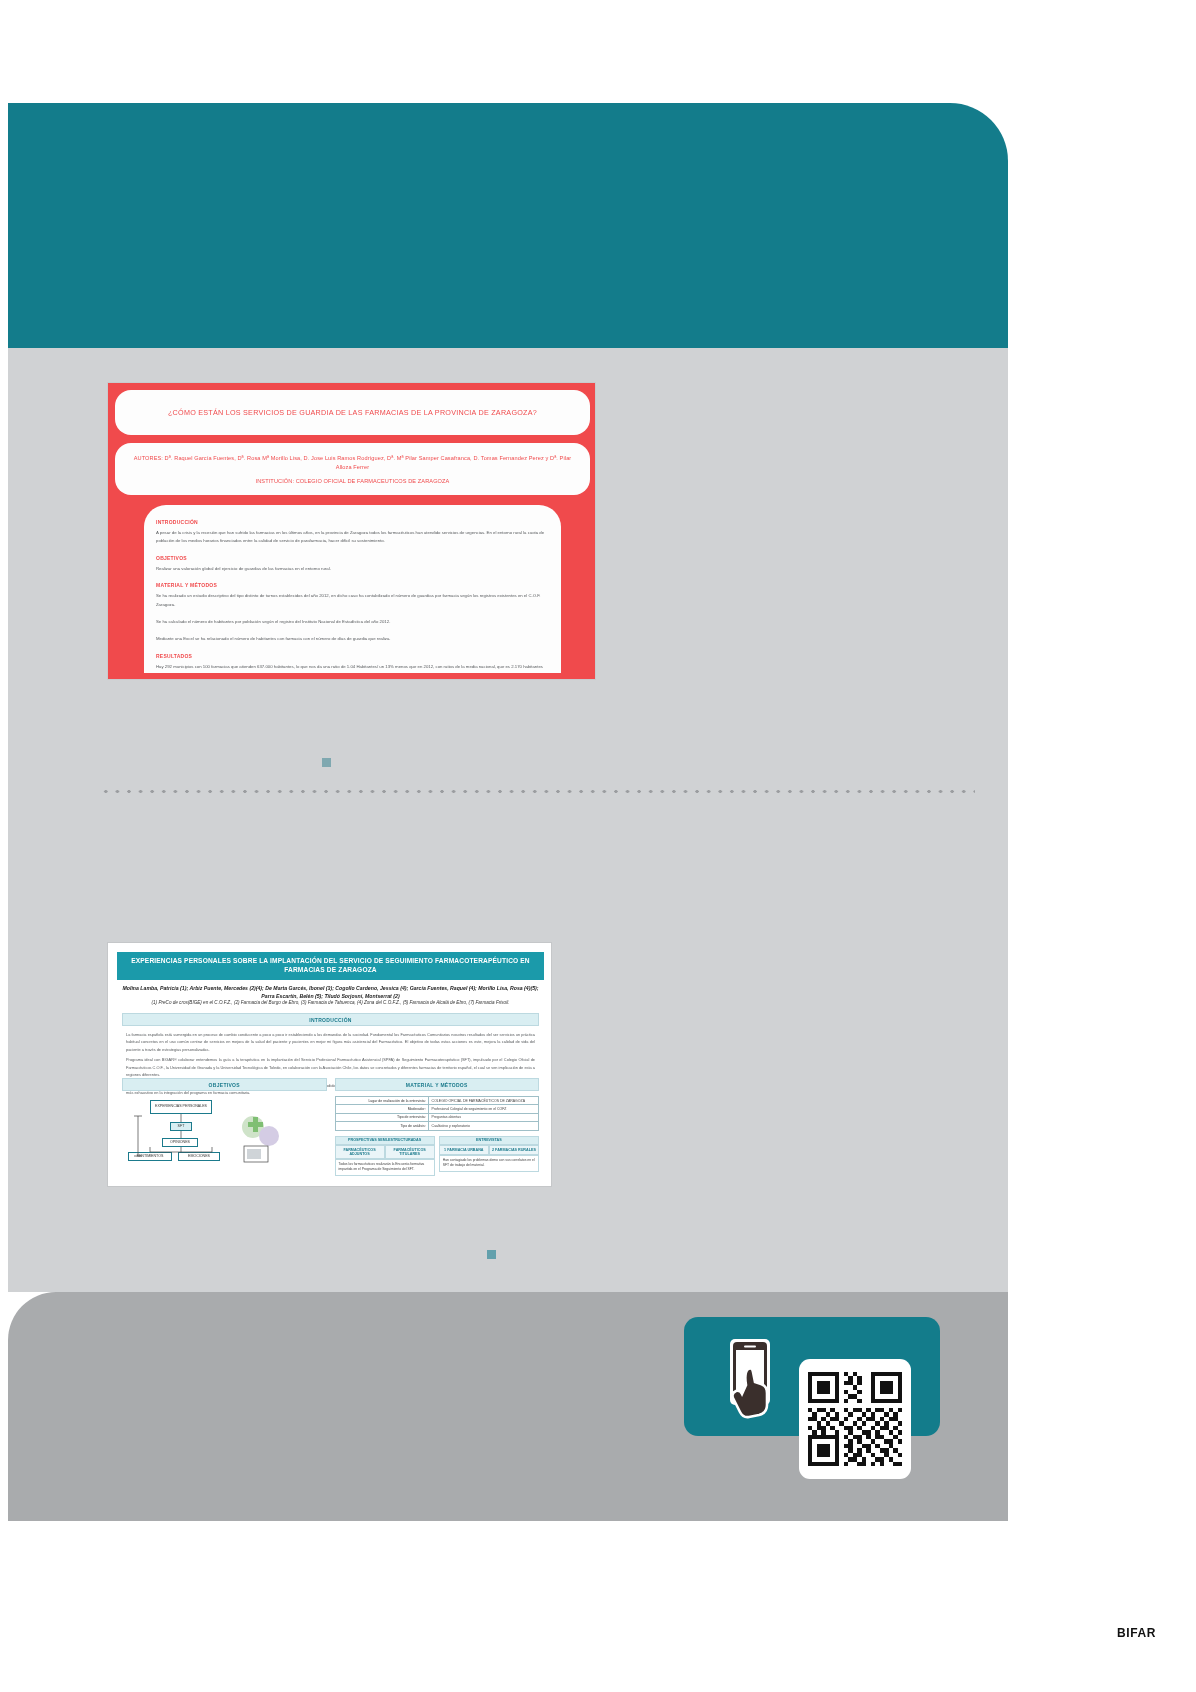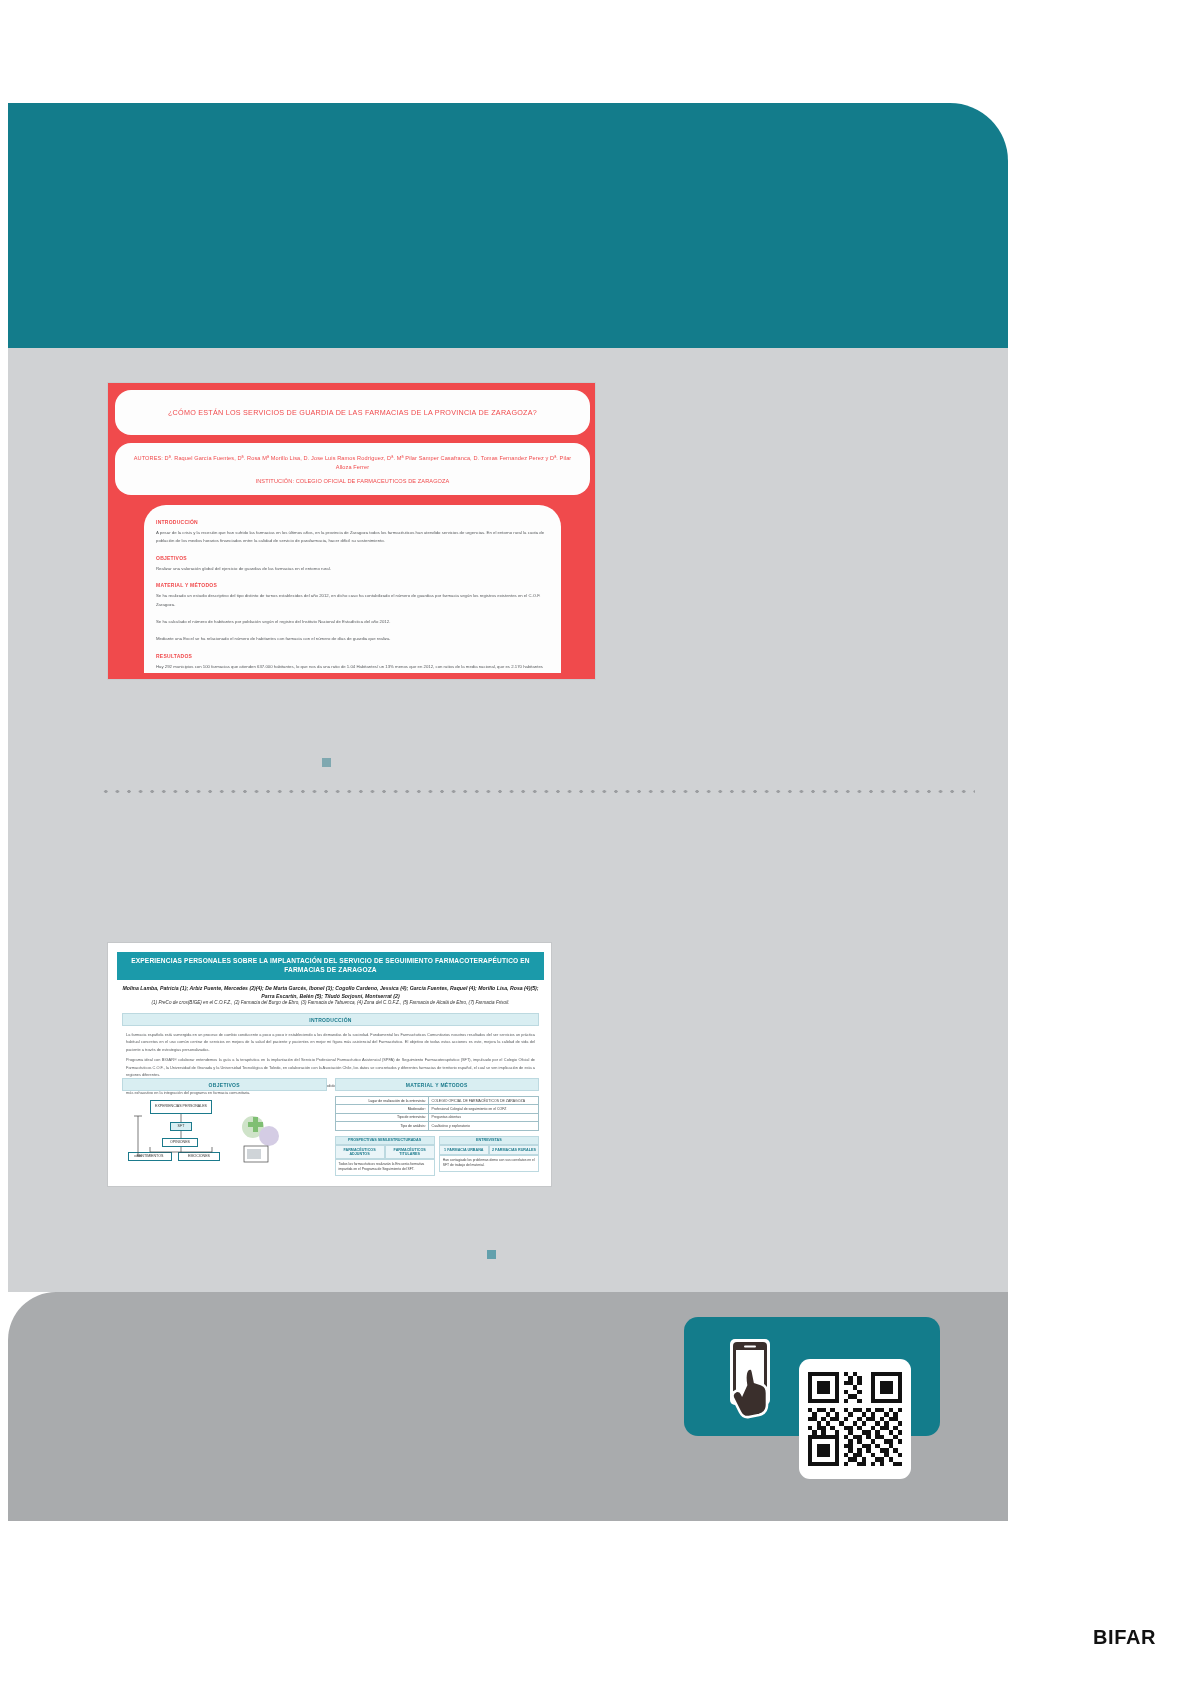--- a/index.html
+++ b/index.html
@@ -304,21 +304,21 @@
     border-radius: 11px;
     padding: 9px;
   }
   .qr-img { width: 94px; height: 102px; display: block; }
 
   
   .bifar {
     position: absolute;
     right: 40px;
     top: 1612px;
-    font-size: 20px;
+    font-size: 12px;
     font-weight: bold;
     letter-spacing: 0.6px;
     color: #111;
   }
 </style>
 </head>
 <body>
 
 <div class="page">
 

